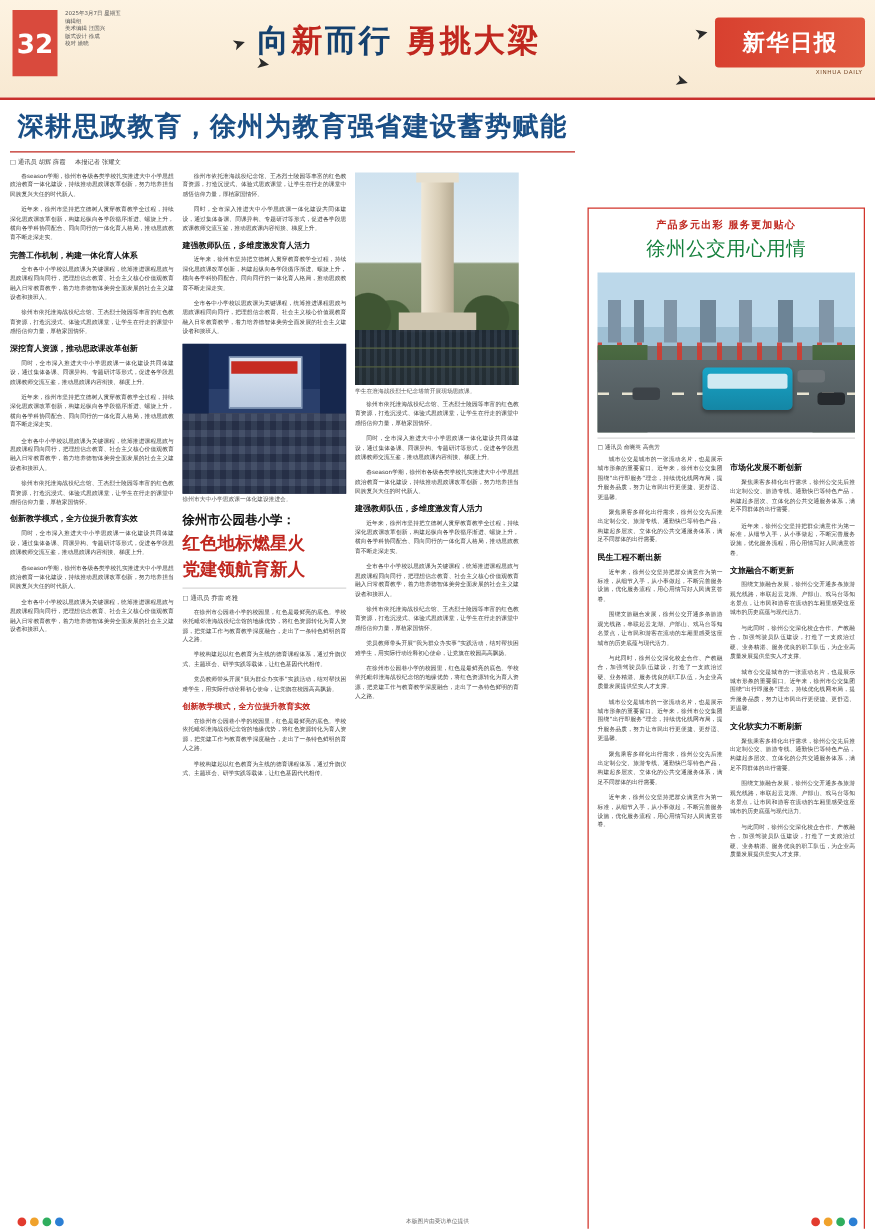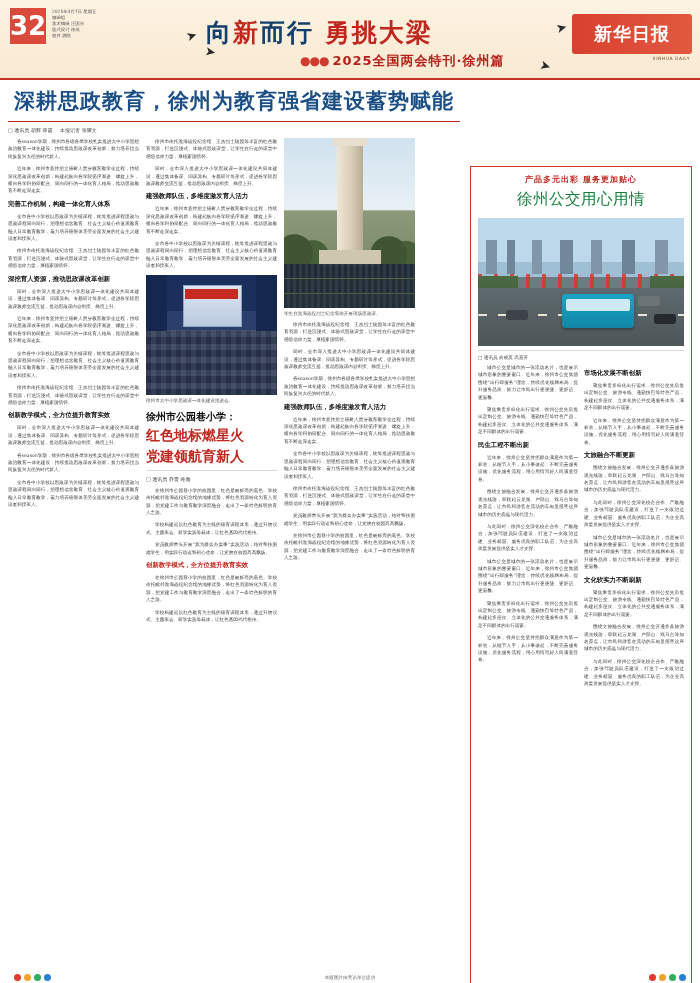--- a/index.html
+++ b/index.html
@@ -20,24 +20,24 @@
   
   .masthead{
     position:relative;
     height:78px;
     background:linear-gradient(180deg,#fdf3e2 0%,#f8e9d2 100%);
     border-bottom:2px solid #c9302c;
     overflow:hidden;
   }
   .page-num-box{
     position:absolute;left:10px;top:8px;
-    width:36px;height:36px;
+    width:36px;height:53px;
     background:#d94a3d;color:#fff;
     display:flex;align-items:center;justify-content:center;
-    font-size:26px;font-weight:bold;
+    font-size:21px;font-weight:bold;
   }
   .masthead-meta{
     position:absolute;left:52px;top:9px;
     font-size:4.4px;line-height:6px;color:#555;
   }
   .masthead-meta div{white-space:nowrap;}
   .swallow{
     position:absolute;color:#2b2b2b;font-size:13px;
   }
   .swallow.s1{left:186px;top:28px;transform:rotate(-18deg);}
@@ -286,23 +286,20 @@
 
     <div class="swallow s1">➤</div>
     <div class="swallow s2">➤</div>
     <div class="swallow s3">➤</div>
     <div class="swallow s4">➤</div>
 
     <div class="head-title">
       <span>向</span><span class="red">新</span><span>而行</span>&nbsp;<span class="red">勇挑大梁</span>
     </div>
 
-    <div class="head-sub">
-      <span class="lanterns">●●●</span><span>2025全国两会特刊·徐州篇</span>
-    </div>
 
     <div class="nameplate">新华日报</div>
     <div class="nameplate-sub">XINHUA DAILY</div>
   </div>
 
   <div class="body-area">
 
     <div style="width:452px;">
       <div class="lead-head">
         <div class="lead-title">深耕思政教育，徐州为教育强省建设蓄势赋能</div>

